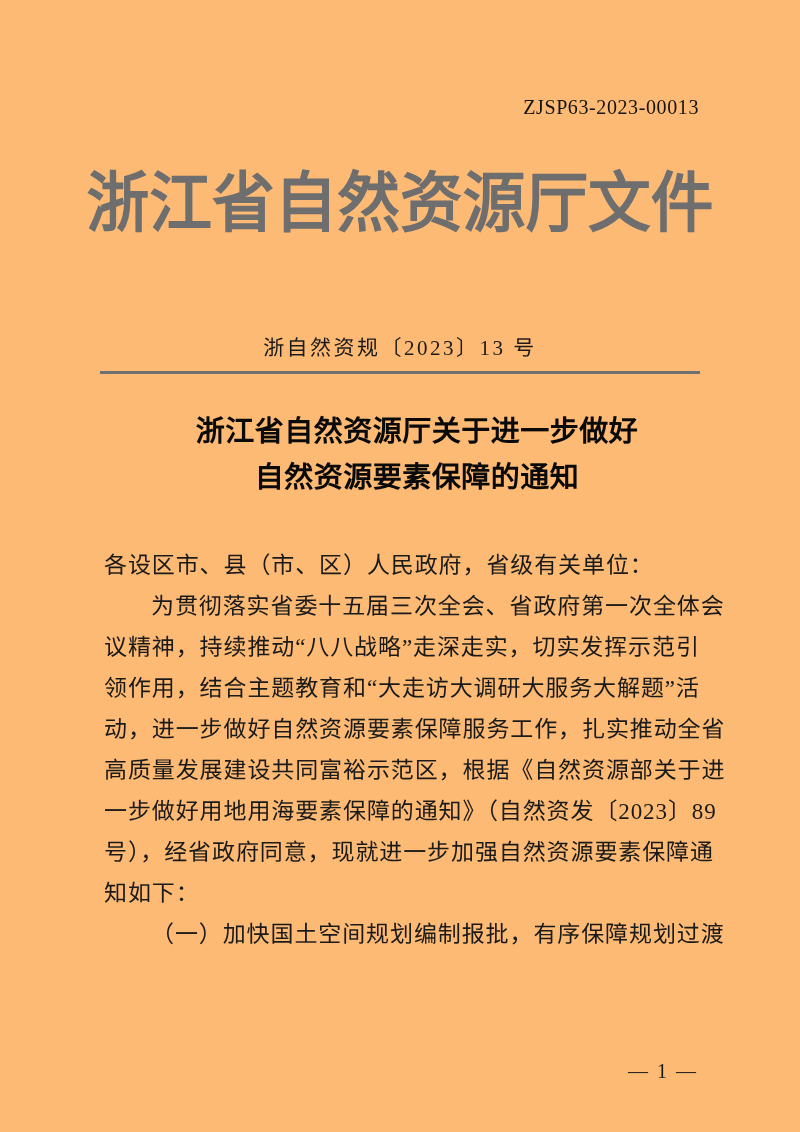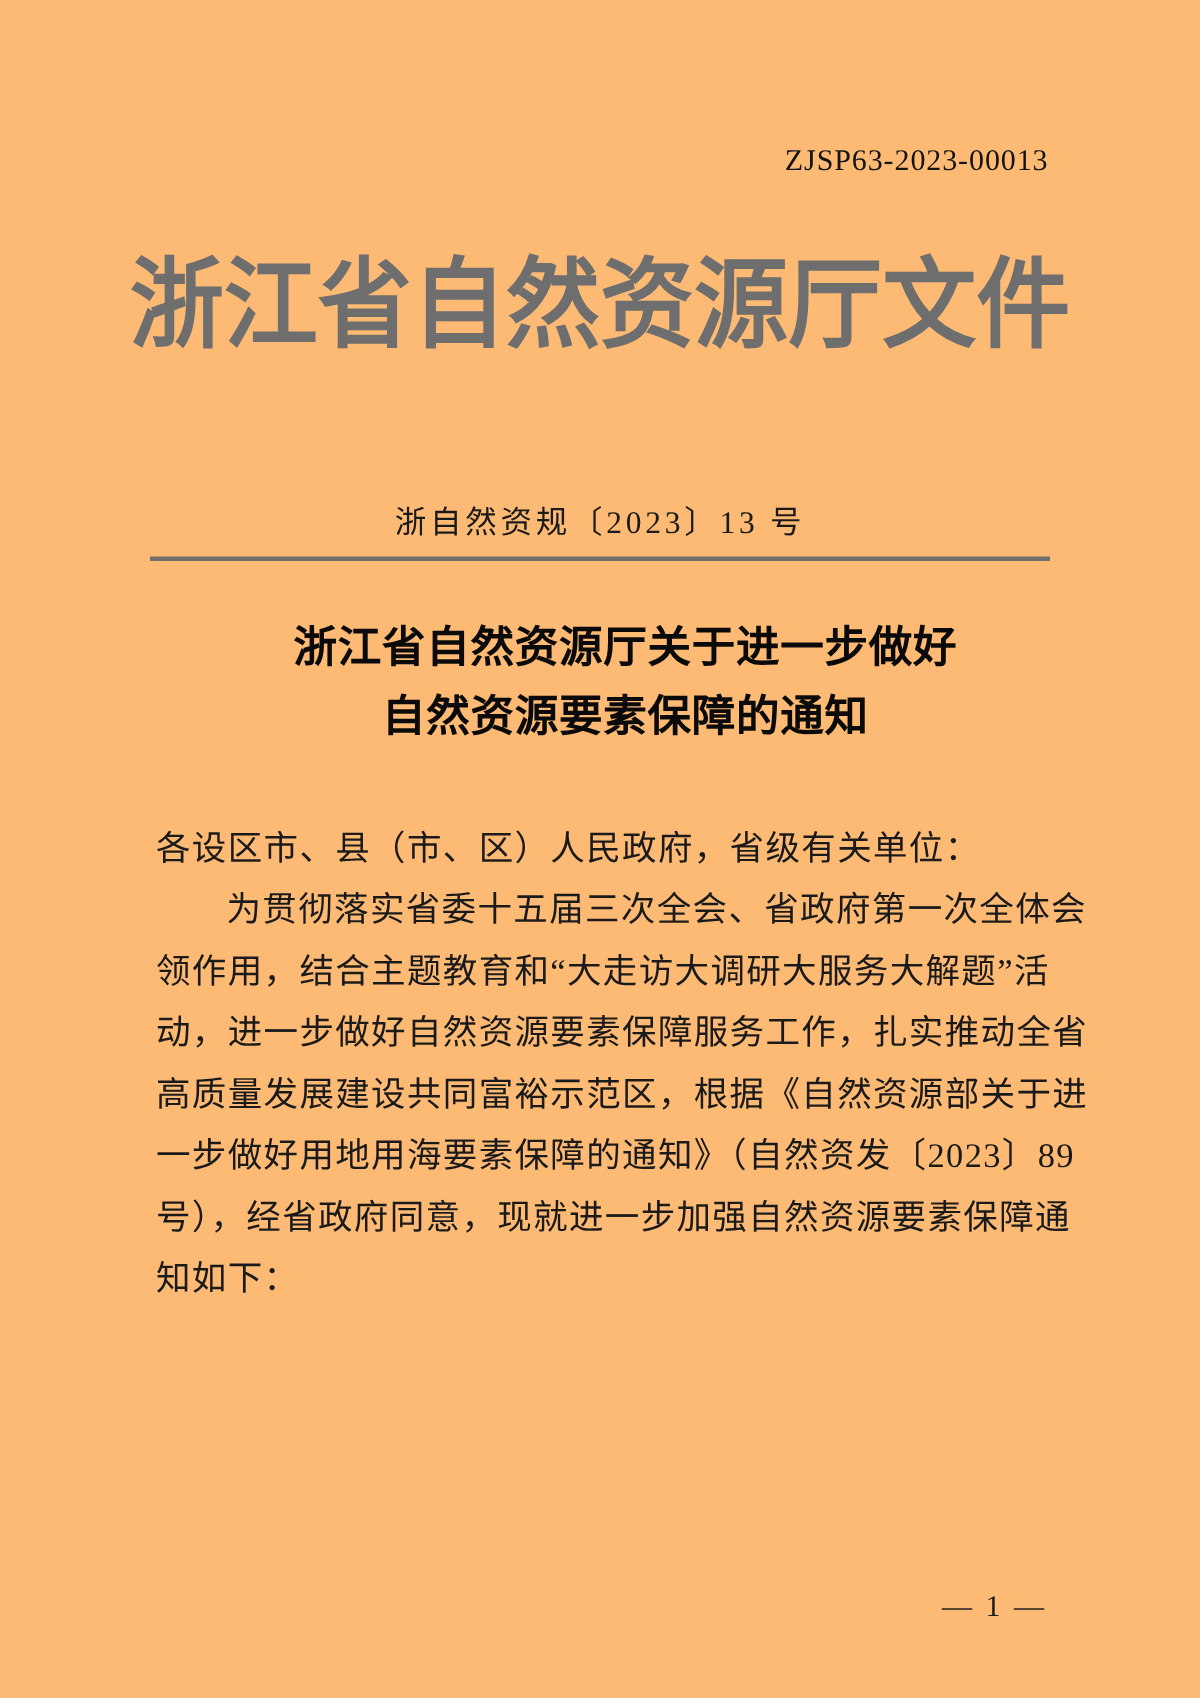--- a/index.html
+++ b/index.html
@@ -148,25 +148,27 @@
 
   <div class="doc-title">
     <span class="tline">浙江省自然资源厅关于进一步做好</span>
     <span class="tline">自然资源要素保障的通知</span>
   </div>
 
   <div class="body-block">
     <div class="line">各设区市、县（市、区）人民政府，省级有关单位：</div>
 
     <div class="line indent">为贯彻落实省委十五届三次全会、省政府第一次全体会</div>
+    <div class="line">议精神，持续推动“八八战略”走深走实，切实发挥示范引</div>
     <div class="line">领作用，结合主题教育和“大走访大调研大服务大解题”活</div>
     <div class="line">动，进一步做好自然资源要素保障服务工作，扎实推动全省</div>
     <div class="line">高质量发展建设共同富裕示范区，根据《自然资源部关于进</div>
     <div class="line">一步做好用地用海要素保障的通知》（自然资发〔2023〕89</div>
     <div class="line">号），经省政府同意，现就进一步加强自然资源要素保障通</div>
     <div class="line">知如下：</div>
 
 
+    <div class="line indent">（一）加快国土空间规划编制报批，有序保障规划过渡</div>
   </div>
 
   <div class="page-number">— 1 —</div>
 
 </div>
 
 </body></html>

